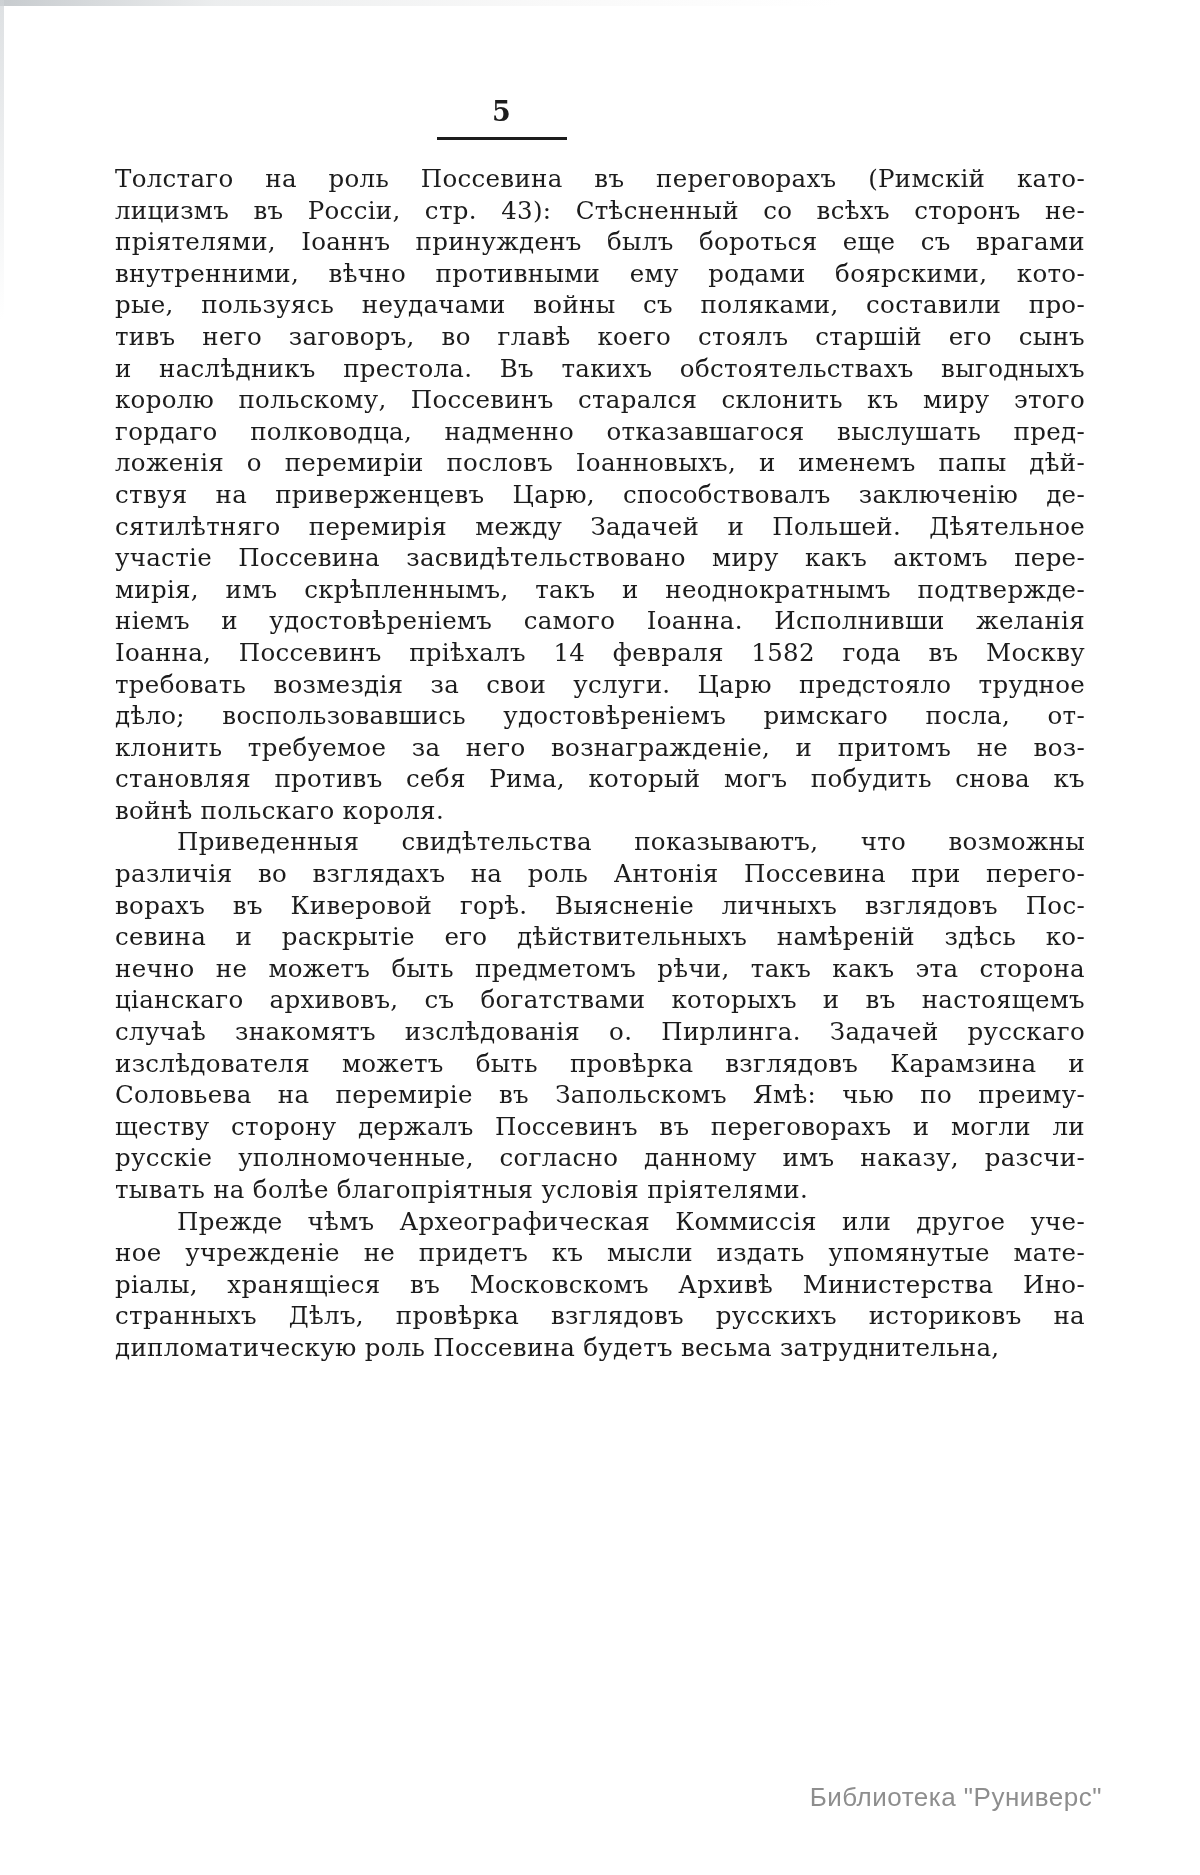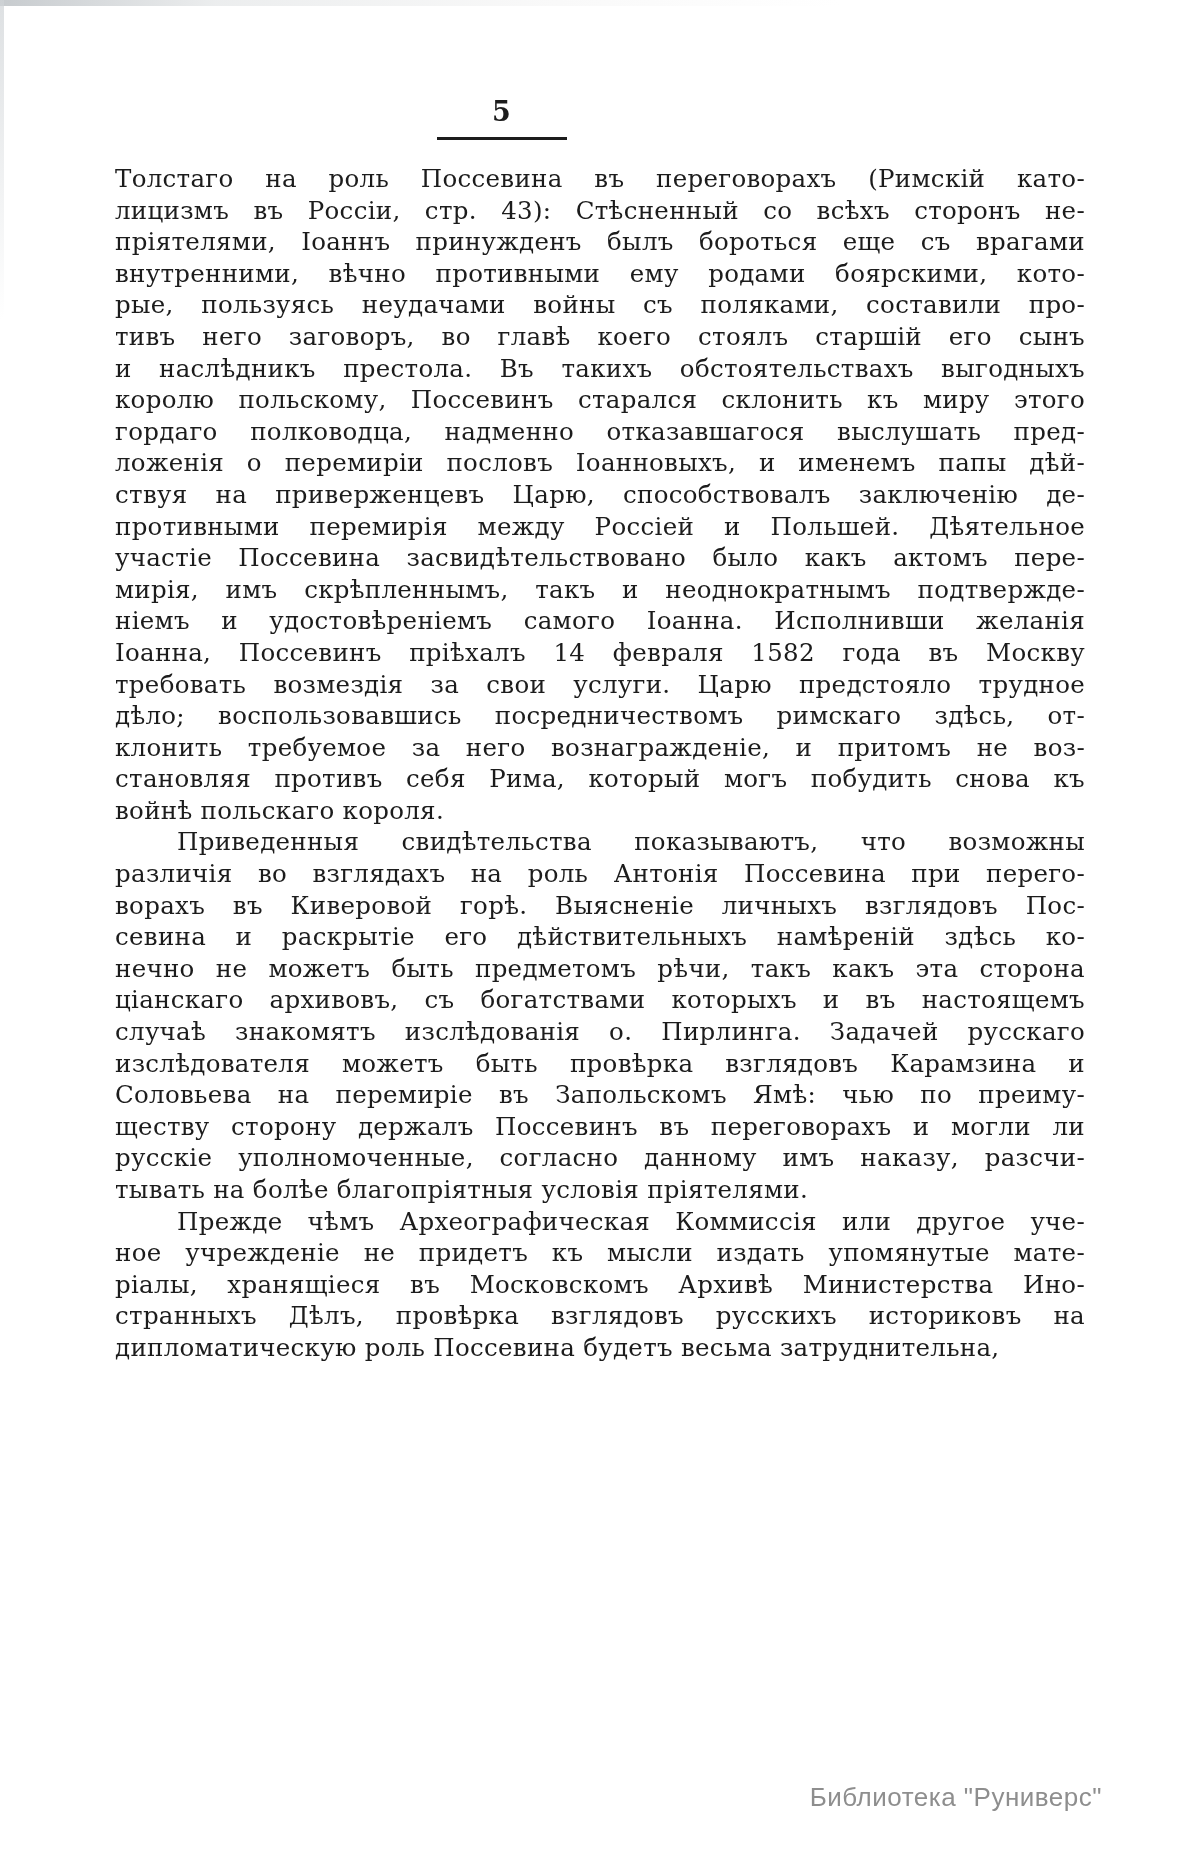--- a/index.html
+++ b/index.html
@@ -88,27 +88,27 @@
       <div class="line">лицизмъ въ Россіи, стр. 43): Стѣсненный со всѣхъ сторонъ не-</div>
       <div class="line">пріятелями, Іоаннъ принужденъ былъ бороться еще съ врагами</div>
       <div class="line">внутренними, вѣчно противными ему родами боярскими, кото-</div>
       <div class="line">рые, пользуясь неудачами войны съ поляками, составили про-</div>
       <div class="line">тивъ него заговоръ, во главѣ коего стоялъ старшій его сынъ</div>
       <div class="line">и наслѣдникъ престола. Въ такихъ обстоятельствахъ выгодныхъ</div>
       <div class="line">королю польскому, Поссевинъ старался склонить къ миру этого</div>
       <div class="line">гордаго полководца, надменно отказавшагося выслушать пред-</div>
       <div class="line">ложенія о перемиріи пословъ Іоанновыхъ, и именемъ папы дѣй-</div>
       <div class="line">ствуя на приверженцевъ Царю, способствовалъ заключенію де-</div>
-      <div class="line">противными перемирія между Россіей и Польшей. Дѣятельное</div>
-      <div class="line">участіе Поссевина засвидѣтельствовано было какъ актомъ пере-</div>
+      <div class="line">сятилѣтняго перемирія между Задачей и Польшей. Дѣятельное</div>
+      <div class="line">участіе Поссевина засвидѣтельствовано миру какъ актомъ пере-</div>
       <div class="line">мирія, имъ скрѣпленнымъ, такъ и неоднократнымъ подтвержде-</div>
       <div class="line">ніемъ и удостовѣреніемъ самого Іоанна. Исполнивши желанія</div>
       <div class="line">Іоанна, Поссевинъ пріѣхалъ 14 февраля 1582 года въ Москву</div>
       <div class="line">требовать возмездія за свои услуги. Царю предстояло трудное</div>
-      <div class="line">дѣло; воспользовавшись посредничествомъ римскаго здѣсь, от-</div>
+      <div class="line">дѣло; воспользовавшись удостовѣреніемъ римскаго посла, от-</div>
       <div class="line">клонить требуемое за него вознагражденіе, и притомъ не воз-</div>
       <div class="line">становляя противъ себя Рима, который могъ побудить снова къ</div>
       <div class="line last">войнѣ польскаго короля.</div>
     </div>
     <div class="paragraph indent">
       <div class="line first">Приведенныя свидѣтельства показываютъ, что возможны</div>
       <div class="line">различія во взглядахъ на роль Антонія Поссевина при перего-</div>
       <div class="line">ворахъ въ Киверовой горѣ. Выясненіе личныхъ взглядовъ Пос-</div>
       <div class="line">севина и раскрытіе его дѣйствительныхъ намѣреній здѣсь ко-</div>
       <div class="line">нечно не можетъ быть предметомъ рѣчи, такъ какъ эта сторона</div>

